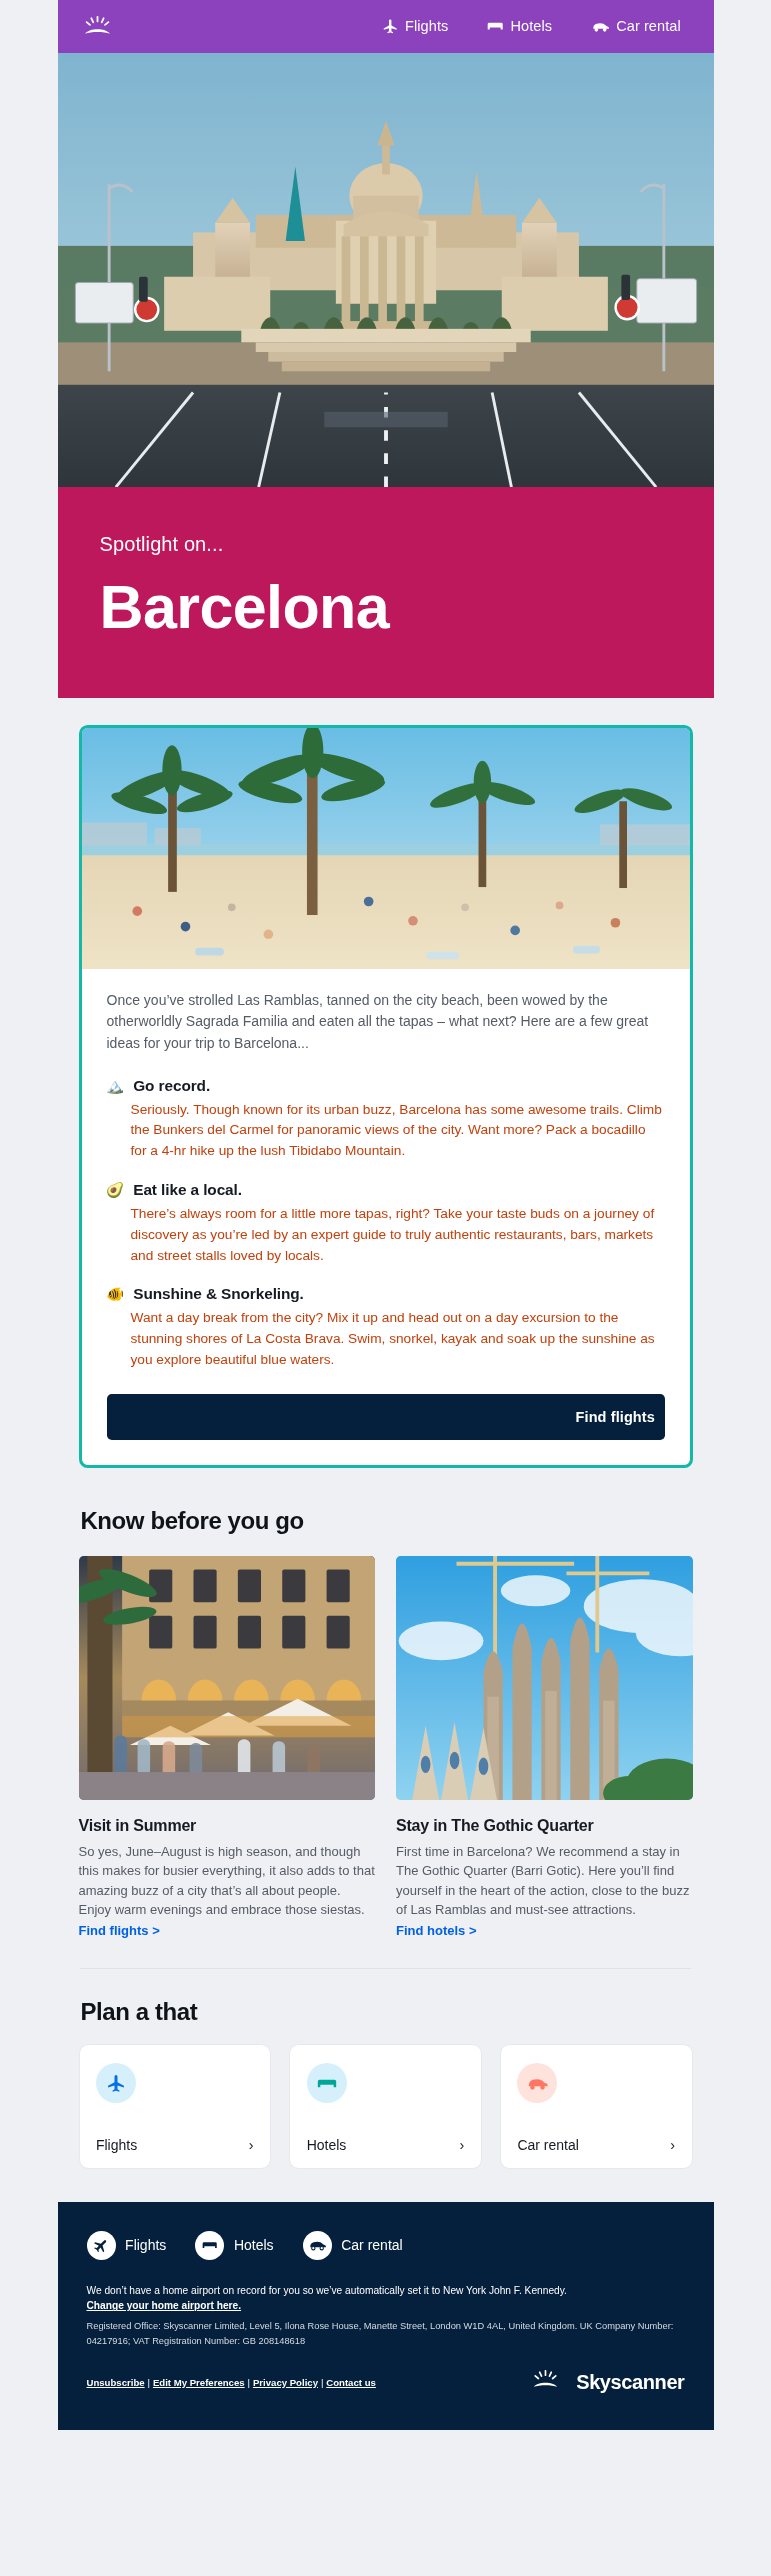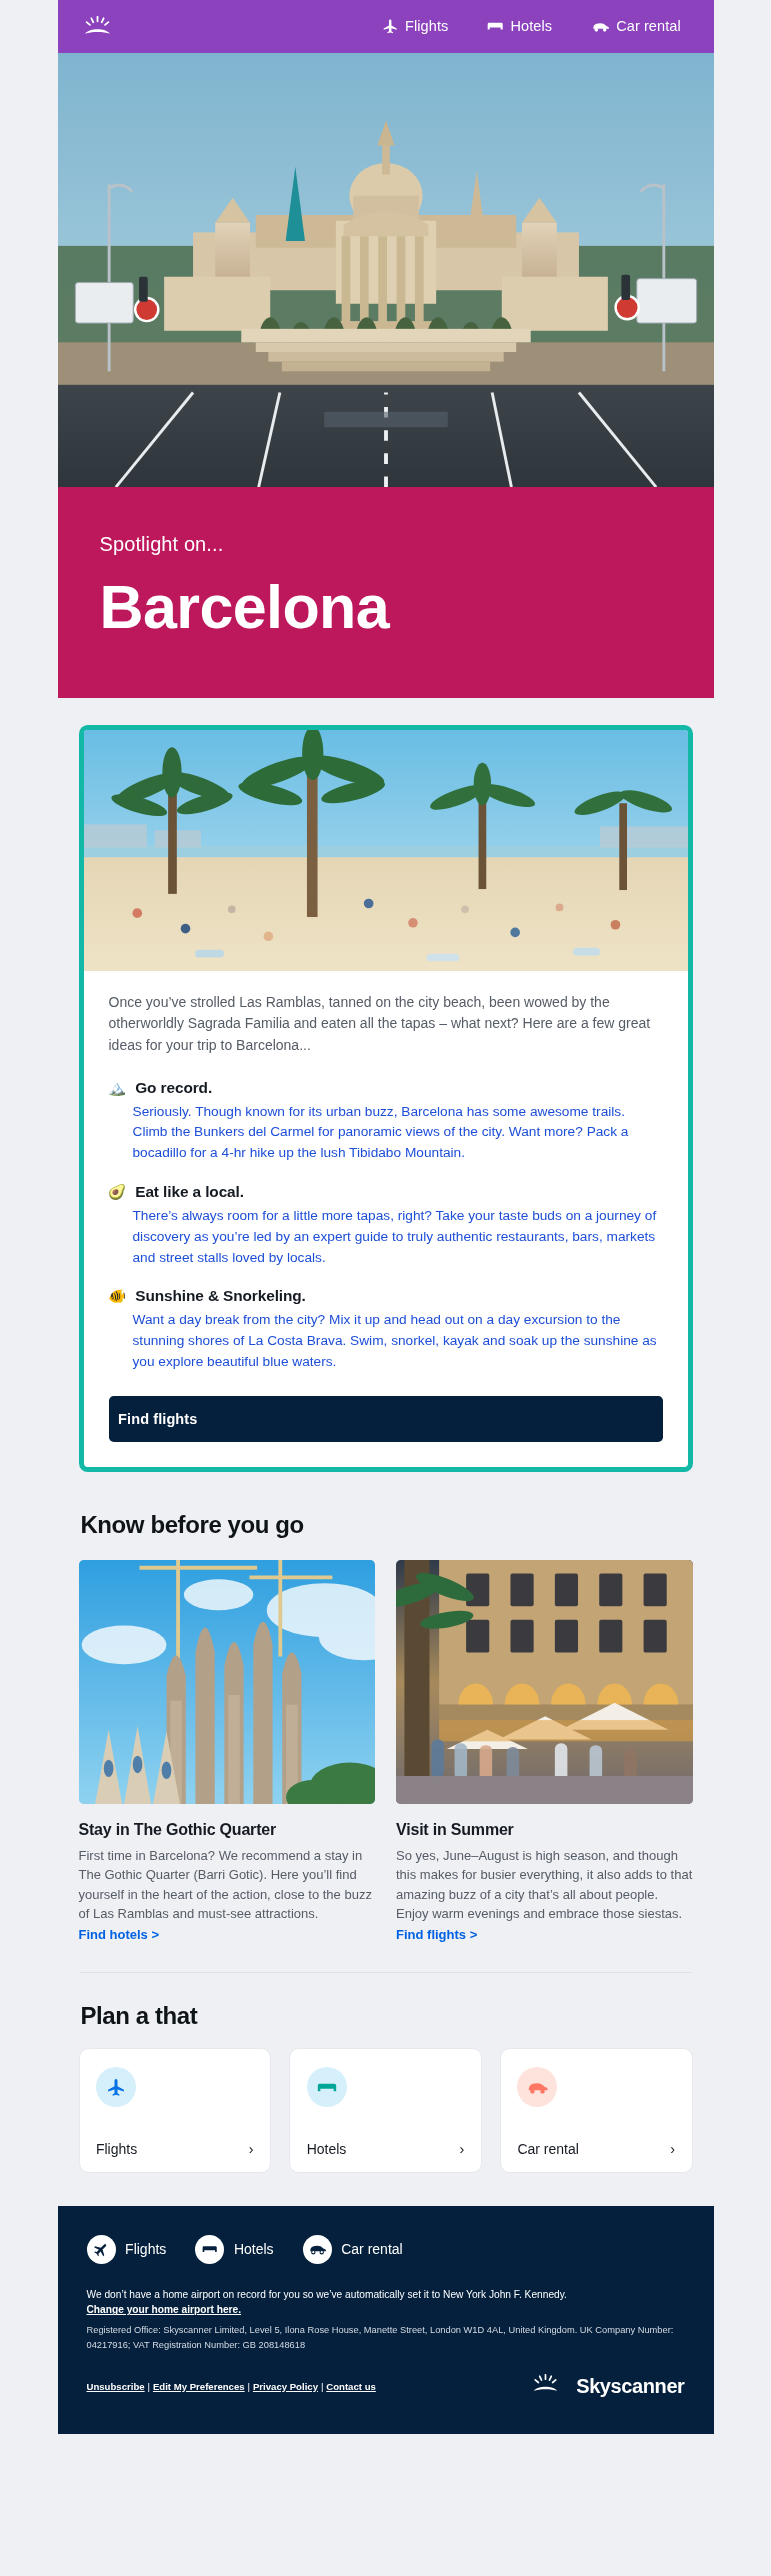--- a/index.html
+++ b/index.html
@@ -79,21 +79,21 @@
   }
 
   
   .main {
     background: #eff0f4;
     padding: 27px 21px 0 21px;
   }
 
   .card {
     background: #fff;
-    border: 5px solid #14b8a6;
+    border: 3px solid #14b8a6;
     border-radius: 8.7px;
     overflow: hidden;
   }
   .card-photo {
     height: 241px;
     width: 100%;
     overflow: hidden;
     position: relative;
     background: linear-gradient(#7fc3e6 0%, #a9dcee 42%, #dcd0b1 55%, #e7dcc2 100%);
   }
@@ -115,31 +115,31 @@
     margin-bottom: 4.8px;
   }
   .tip-emoji { font-size: 14.5px; line-height: 1; }
   .tip-title {
     font-size: 15.4px;
     font-weight: 700;
     color: #161b23;
     letter-spacing: -0.1px;
   }
   .tip-text {
-    color: #1d4ed8;
+    color: #c2410c;
     font-size: 13.7px;
     line-height: 1.52;
     padding-left: 24px;
   }
 
   .cta {
     display: block;
     background: #05203c;
     color: #fff;
-    text-align: left;
+    text-align: right;
     font-size: 14.5px;
     font-weight: 700;
     padding: 15.4px 9.6px;
     border-radius: 4.8px;
     border: none;
     width: 100%;
     margin-top: 23px;
     cursor: pointer;
     font-family: "Liberation Sans", sans-serif;
     letter-spacing: 0.1px;
@@ -561,79 +561,20 @@
       </div>
     </div>
 
     <h2 class="section-head">Know before you go</h2>
 
     <div class="two-col">
       <div class="col">
         <div class="col-photo">
           <svg viewBox="0 0 318 253" preserveAspectRatio="xMidYMid slice" aria-hidden="true">
             <defs>
-              <linearGradient id="bluesky" x1="0" y1="0" x2="0" y2="1">
-                <stop offset="0" stop-color="#2f9fe0"></stop>
-                  <stop offset="1" stop-color="#8fd2f0"></stop>
-              </linearGradient>
-            </defs>
-            <rect width="318" height="253" fill="url(#bluesky)"></rect>
-            <g fill="#ffffff" opacity=".78">
-              <ellipse cx="260" cy="52" rx="60" ry="28"></ellipse>
-                <ellipse cx="300" cy="80" rx="46" ry="24"></ellipse>
-              <ellipse cx="52" cy="88" rx="44" ry="20"></ellipse>
-                <ellipse cx="150" cy="36" rx="36" ry="16"></ellipse>
-            </g>
-
-            <g stroke="#e0c98f" stroke-width="4" fill="none">
-              <line x1="108" y1="0" x2="108" y2="120"></line>
-              <line x1="68" y1="8" x2="190" y2="8"></line>
-              <line x1="214" y1="0" x2="214" y2="100"></line>
-              <line x1="182" y1="18" x2="268" y2="18"></line>
-            </g>
-
-            <g fill="#b3a089">
-              <path d="M96 253 L96 120 Q106 78 116 120 L116 253 Z"></path>
-              <path d="M126 253 L126 96 Q136 44 146 96 L146 253 Z"></path>
-              <path d="M156 253 L156 110 Q166 60 176 110 L176 253 Z"></path>
-              <path d="M186 253 L186 88 Q196 40 206 88 L206 253 Z"></path>
-              <path d="M216 253 L216 118 Q226 74 236 118 L236 253 Z"></path>
-            </g>
-            <g fill="#cbbba1">
-              <path d="M100 146 L112 146 L112 253 L100 253 Z" opacity=".55"></path>
-              <path d="M160 140 L172 140 L172 253 L160 253 Z" opacity=".55"></path>
-              <path d="M220 150 L232 150 L232 253 L220 253 Z" opacity=".55"></path>
-            </g>
-
-            <g fill="#d9cdb6">
-              <path d="M22 253 L36 176 L50 253 Z"></path>
-                <path d="M52 253 L66 172 L80 253 Z"></path>
-              <path d="M82 253 L96 178 L110 253 Z"></path>
-            </g>
-            <g fill="#4f7fa8">
-              <ellipse cx="36" cy="216" rx="5" ry="9"></ellipse>
-                <ellipse cx="66" cy="212" rx="5" ry="9"></ellipse>
-              <ellipse cx="96" cy="218" rx="5" ry="9"></ellipse>
-            </g>
-
-            <g fill="#3c7a43">
-              <ellipse cx="286" cy="236" rx="42" ry="26"></ellipse>
-                <ellipse cx="248" cy="246" rx="28" ry="18"></ellipse>
-            </g>
-          </svg>
-        </div>
-        <h3 class="col-title">Stay in The Gothic Quarter</h3>
-        <p class="col-text">First time in Barcelona? We recommend a stay in The Gothic Quarter (Barri Gotic). Here you’ll find yourself in the heart of the action, close to the buzz of Las Ramblas and must-see attractions.</p>
-        <a class="col-link">Find hotels &gt;</a>
-      </div>
-
-      <div class="col">
-        <div class="col-photo">
-          <svg viewBox="0 0 318 253" preserveAspectRatio="xMidYMid slice" aria-hidden="true">
-            <defs>
               <linearGradient id="night" x1="0" y1="0" x2="0" y2="1">
                 <stop offset="0" stop-color="#2f3a4a"></stop>
                   <stop offset="0.5" stop-color="#a78a5c"></stop>
                   <stop offset="1" stop-color="#6f6a6e"></stop>
               </linearGradient>
             </defs>
             <rect width="318" height="253" fill="url(#night)"></rect>
 
             <rect x="50" y="0" width="268" height="150" fill="#c3a475"></rect>
             <g fill="#3b3b3f">
@@ -681,20 +622,79 @@
               <rect x="170" y="190" width="13" height="40" rx="6" fill="#e2e6ea"></rect>
               <rect x="206" y="192" width="13" height="40" rx="6" fill="#b9c6d1"></rect>
               <rect x="242" y="196" width="13" height="38" rx="6" fill="#8f7663"></rect>
             </g>
             <rect y="224" width="318" height="29" fill="#8b8288"></rect>
           </svg>
         </div>
         <h3 class="col-title">Visit in Summer</h3>
         <p class="col-text">So yes, June–August is high season, and though this makes for busier everything, it also adds to that amazing buzz of a city that’s all about people. Enjoy warm evenings and embrace those siestas.</p>
         <a class="col-link">Find flights &gt;</a>
+      </div>
+
+      <div class="col">
+        <div class="col-photo">
+          <svg viewBox="0 0 318 253" preserveAspectRatio="xMidYMid slice" aria-hidden="true">
+            <defs>
+              <linearGradient id="bluesky" x1="0" y1="0" x2="0" y2="1">
+                <stop offset="0" stop-color="#2f9fe0"></stop>
+                  <stop offset="1" stop-color="#8fd2f0"></stop>
+              </linearGradient>
+            </defs>
+            <rect width="318" height="253" fill="url(#bluesky)"></rect>
+            <g fill="#ffffff" opacity=".78">
+              <ellipse cx="260" cy="52" rx="60" ry="28"></ellipse>
+                <ellipse cx="300" cy="80" rx="46" ry="24"></ellipse>
+              <ellipse cx="52" cy="88" rx="44" ry="20"></ellipse>
+                <ellipse cx="150" cy="36" rx="36" ry="16"></ellipse>
+            </g>
+
+            <g stroke="#e0c98f" stroke-width="4" fill="none">
+              <line x1="108" y1="0" x2="108" y2="120"></line>
+              <line x1="68" y1="8" x2="190" y2="8"></line>
+              <line x1="214" y1="0" x2="214" y2="100"></line>
+              <line x1="182" y1="18" x2="268" y2="18"></line>
+            </g>
+
+            <g fill="#b3a089">
+              <path d="M96 253 L96 120 Q106 78 116 120 L116 253 Z"></path>
+              <path d="M126 253 L126 96 Q136 44 146 96 L146 253 Z"></path>
+              <path d="M156 253 L156 110 Q166 60 176 110 L176 253 Z"></path>
+              <path d="M186 253 L186 88 Q196 40 206 88 L206 253 Z"></path>
+              <path d="M216 253 L216 118 Q226 74 236 118 L236 253 Z"></path>
+            </g>
+            <g fill="#cbbba1">
+              <path d="M100 146 L112 146 L112 253 L100 253 Z" opacity=".55"></path>
+              <path d="M160 140 L172 140 L172 253 L160 253 Z" opacity=".55"></path>
+              <path d="M220 150 L232 150 L232 253 L220 253 Z" opacity=".55"></path>
+            </g>
+
+            <g fill="#d9cdb6">
+              <path d="M22 253 L36 176 L50 253 Z"></path>
+                <path d="M52 253 L66 172 L80 253 Z"></path>
+              <path d="M82 253 L96 178 L110 253 Z"></path>
+            </g>
+            <g fill="#4f7fa8">
+              <ellipse cx="36" cy="216" rx="5" ry="9"></ellipse>
+                <ellipse cx="66" cy="212" rx="5" ry="9"></ellipse>
+              <ellipse cx="96" cy="218" rx="5" ry="9"></ellipse>
+            </g>
+
+            <g fill="#3c7a43">
+              <ellipse cx="286" cy="236" rx="42" ry="26"></ellipse>
+                <ellipse cx="248" cy="246" rx="28" ry="18"></ellipse>
+            </g>
+          </svg>
+        </div>
+        <h3 class="col-title">Stay in The Gothic Quarter</h3>
+        <p class="col-text">First time in Barcelona? We recommend a stay in The Gothic Quarter (Barri Gotic). Here you’ll find yourself in the heart of the action, close to the buzz of Las Ramblas and must-see attractions.</p>
+        <a class="col-link">Find hotels &gt;</a>
       </div>
     </div>
 
     <div class="divider"></div>
 
     <h2 class="plan-head">Plan a that</h2>
     <div class="plan-row">
 
       <div class="plan-card">
         <div class="plan-badge badge-blue">

